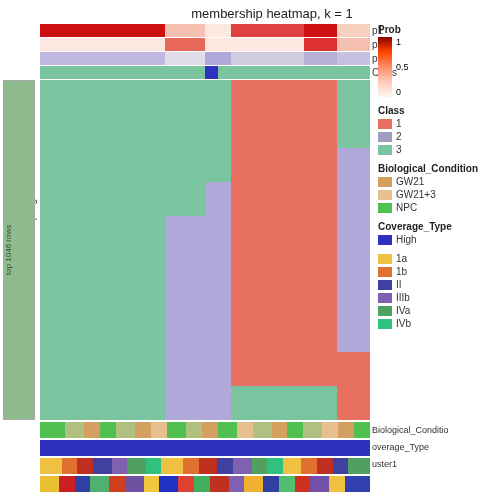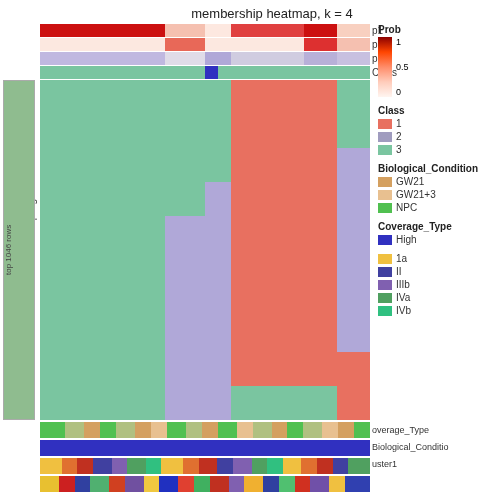--- a/index.html
+++ b/index.html
@@ -146,21 +146,21 @@
       display: flex;
       align-items: stretch;
       margin-bottom: 6px;
     }
   </style>
 </head>
 <body>
 
 <div class="main-container">
 
-  <div class="title">membership heatmap, k = 4</div>
+  <div class="title">membership heatmap, k = 1</div>
 
   <div class="y-label">
     <div class="y-label-text">
       <span>50 x 1 random samplings</span>
     </div>
   </div>
 
   <div class="sidebar-label">
     <div style="writing-mode: vertical-rl; transform: rotate(180deg); font-size: 8px; color: #444; text-align: center; height: 100%; display: flex; align-items: center; justify-content: center;">
       <span>top 1046 rows</span>
@@ -315,22 +315,22 @@
       <div style="width:5%;height:100%;background:#3040a0;"></div>
       <div style="width:5%;height:100%;background:#50c070;"></div>
       <div style="width:5%;height:100%;background:#d03020;"></div>
       <div style="width:6%;height:100%;background:#7050a8;"></div>
       <div style="width:5%;height:100%;background:#f0c040;"></div>
       <div style="width:8%;height:100%;background:#3040b0;"></div>
     </div>
   </div>
 
   <div style="position:absolute;left:372px;top:422px;font-size:9px;color:#333;line-height:17px;">
+    <div>Biological_Conditio</div>
     <div>overage_Type</div>
-    <div>Biological_Conditio</div>
     <div>uster1</div>
   </div>
 
   <div class="legend-area">
 
     <div class="legend-section">
       <div class="legend-title">Prob</div>
       <div class="prob-gradient-row">
         <div class="gradient-bar"></div>
         <div class="gradient-labels">
@@ -380,20 +380,24 @@
         <span>High</span>
       </div>
     </div>
 
     <div class="legend-section">
       <div class="legend-item">
         <div class="legend-swatch" style="background:#f0c040;"></div>
         <span>1a</span>
       </div>
       <div class="legend-item">
+        <div class="legend-swatch" style="background:#e07030;"></div>
+        <span>1b</span>
+      </div>
+      <div class="legend-item">
         <div class="legend-swatch" style="background:#4040a0;"></div>
         <span>II</span>
       </div>
       <div class="legend-item">
         <div class="legend-swatch" style="background:#8060b0;"></div>
         <span>IIIb</span>
       </div>
       <div class="legend-item">
         <div class="legend-swatch" style="background:#50a060;"></div>
         <span>IVa</span>

